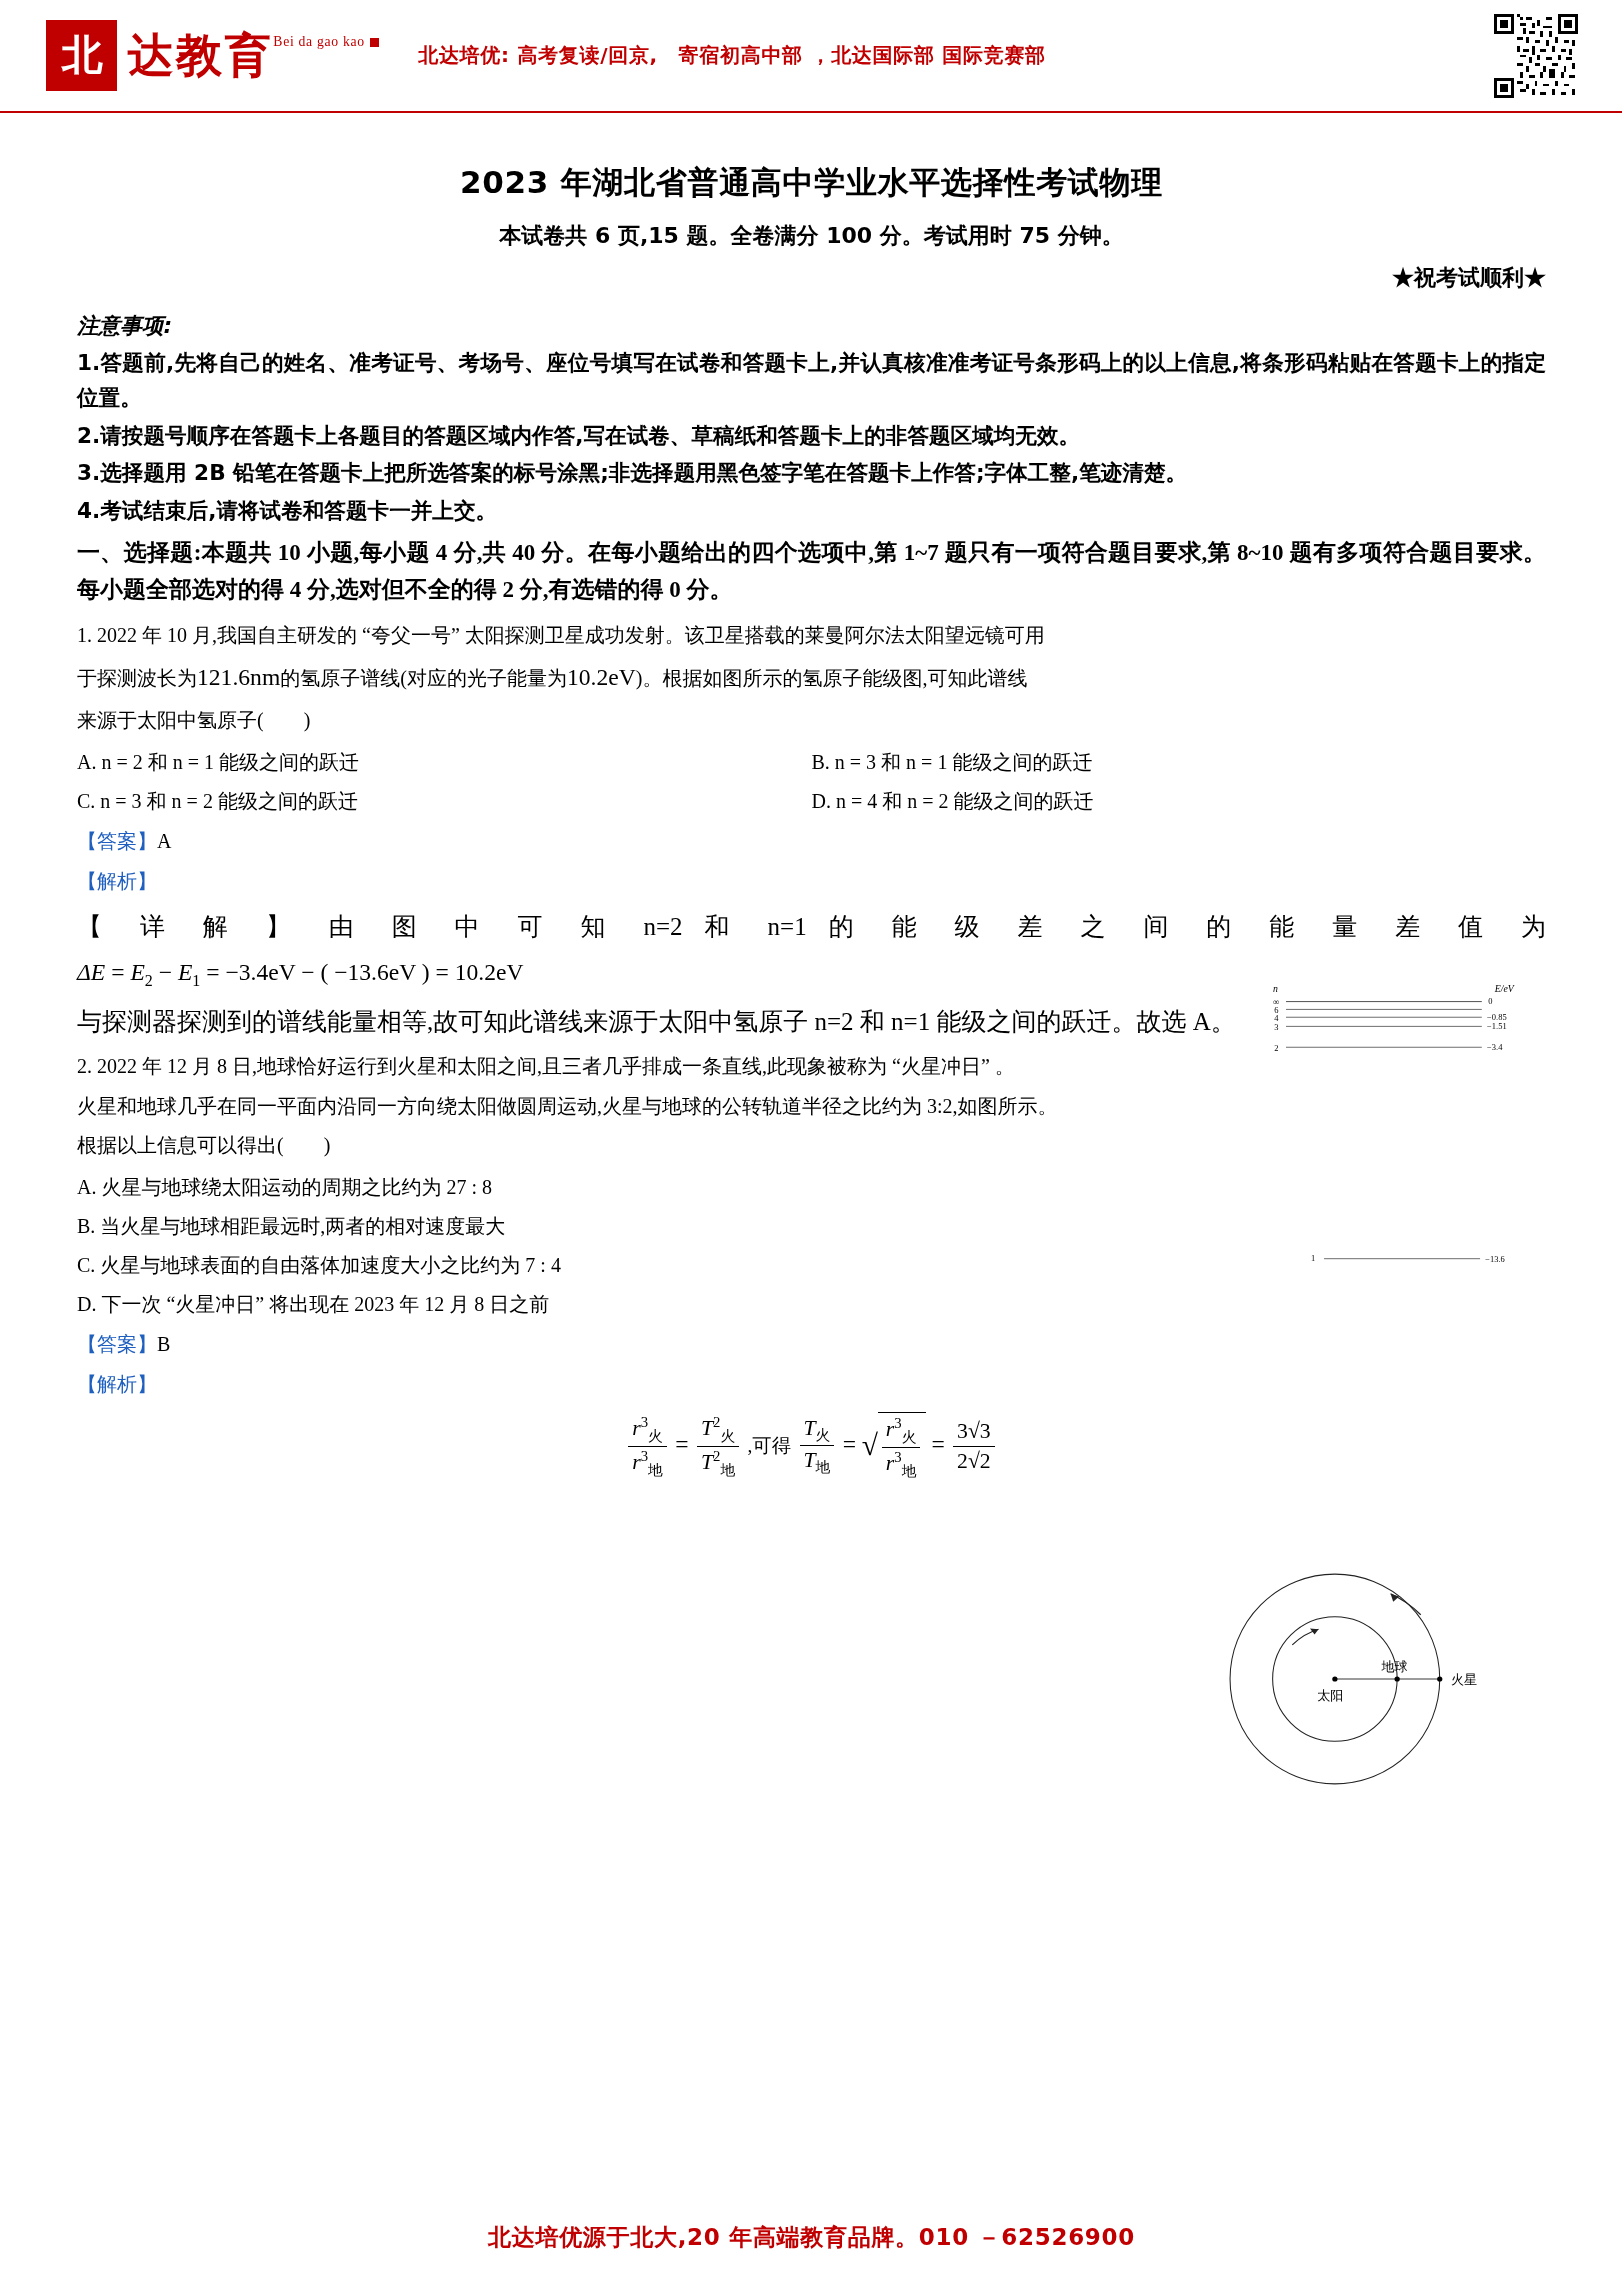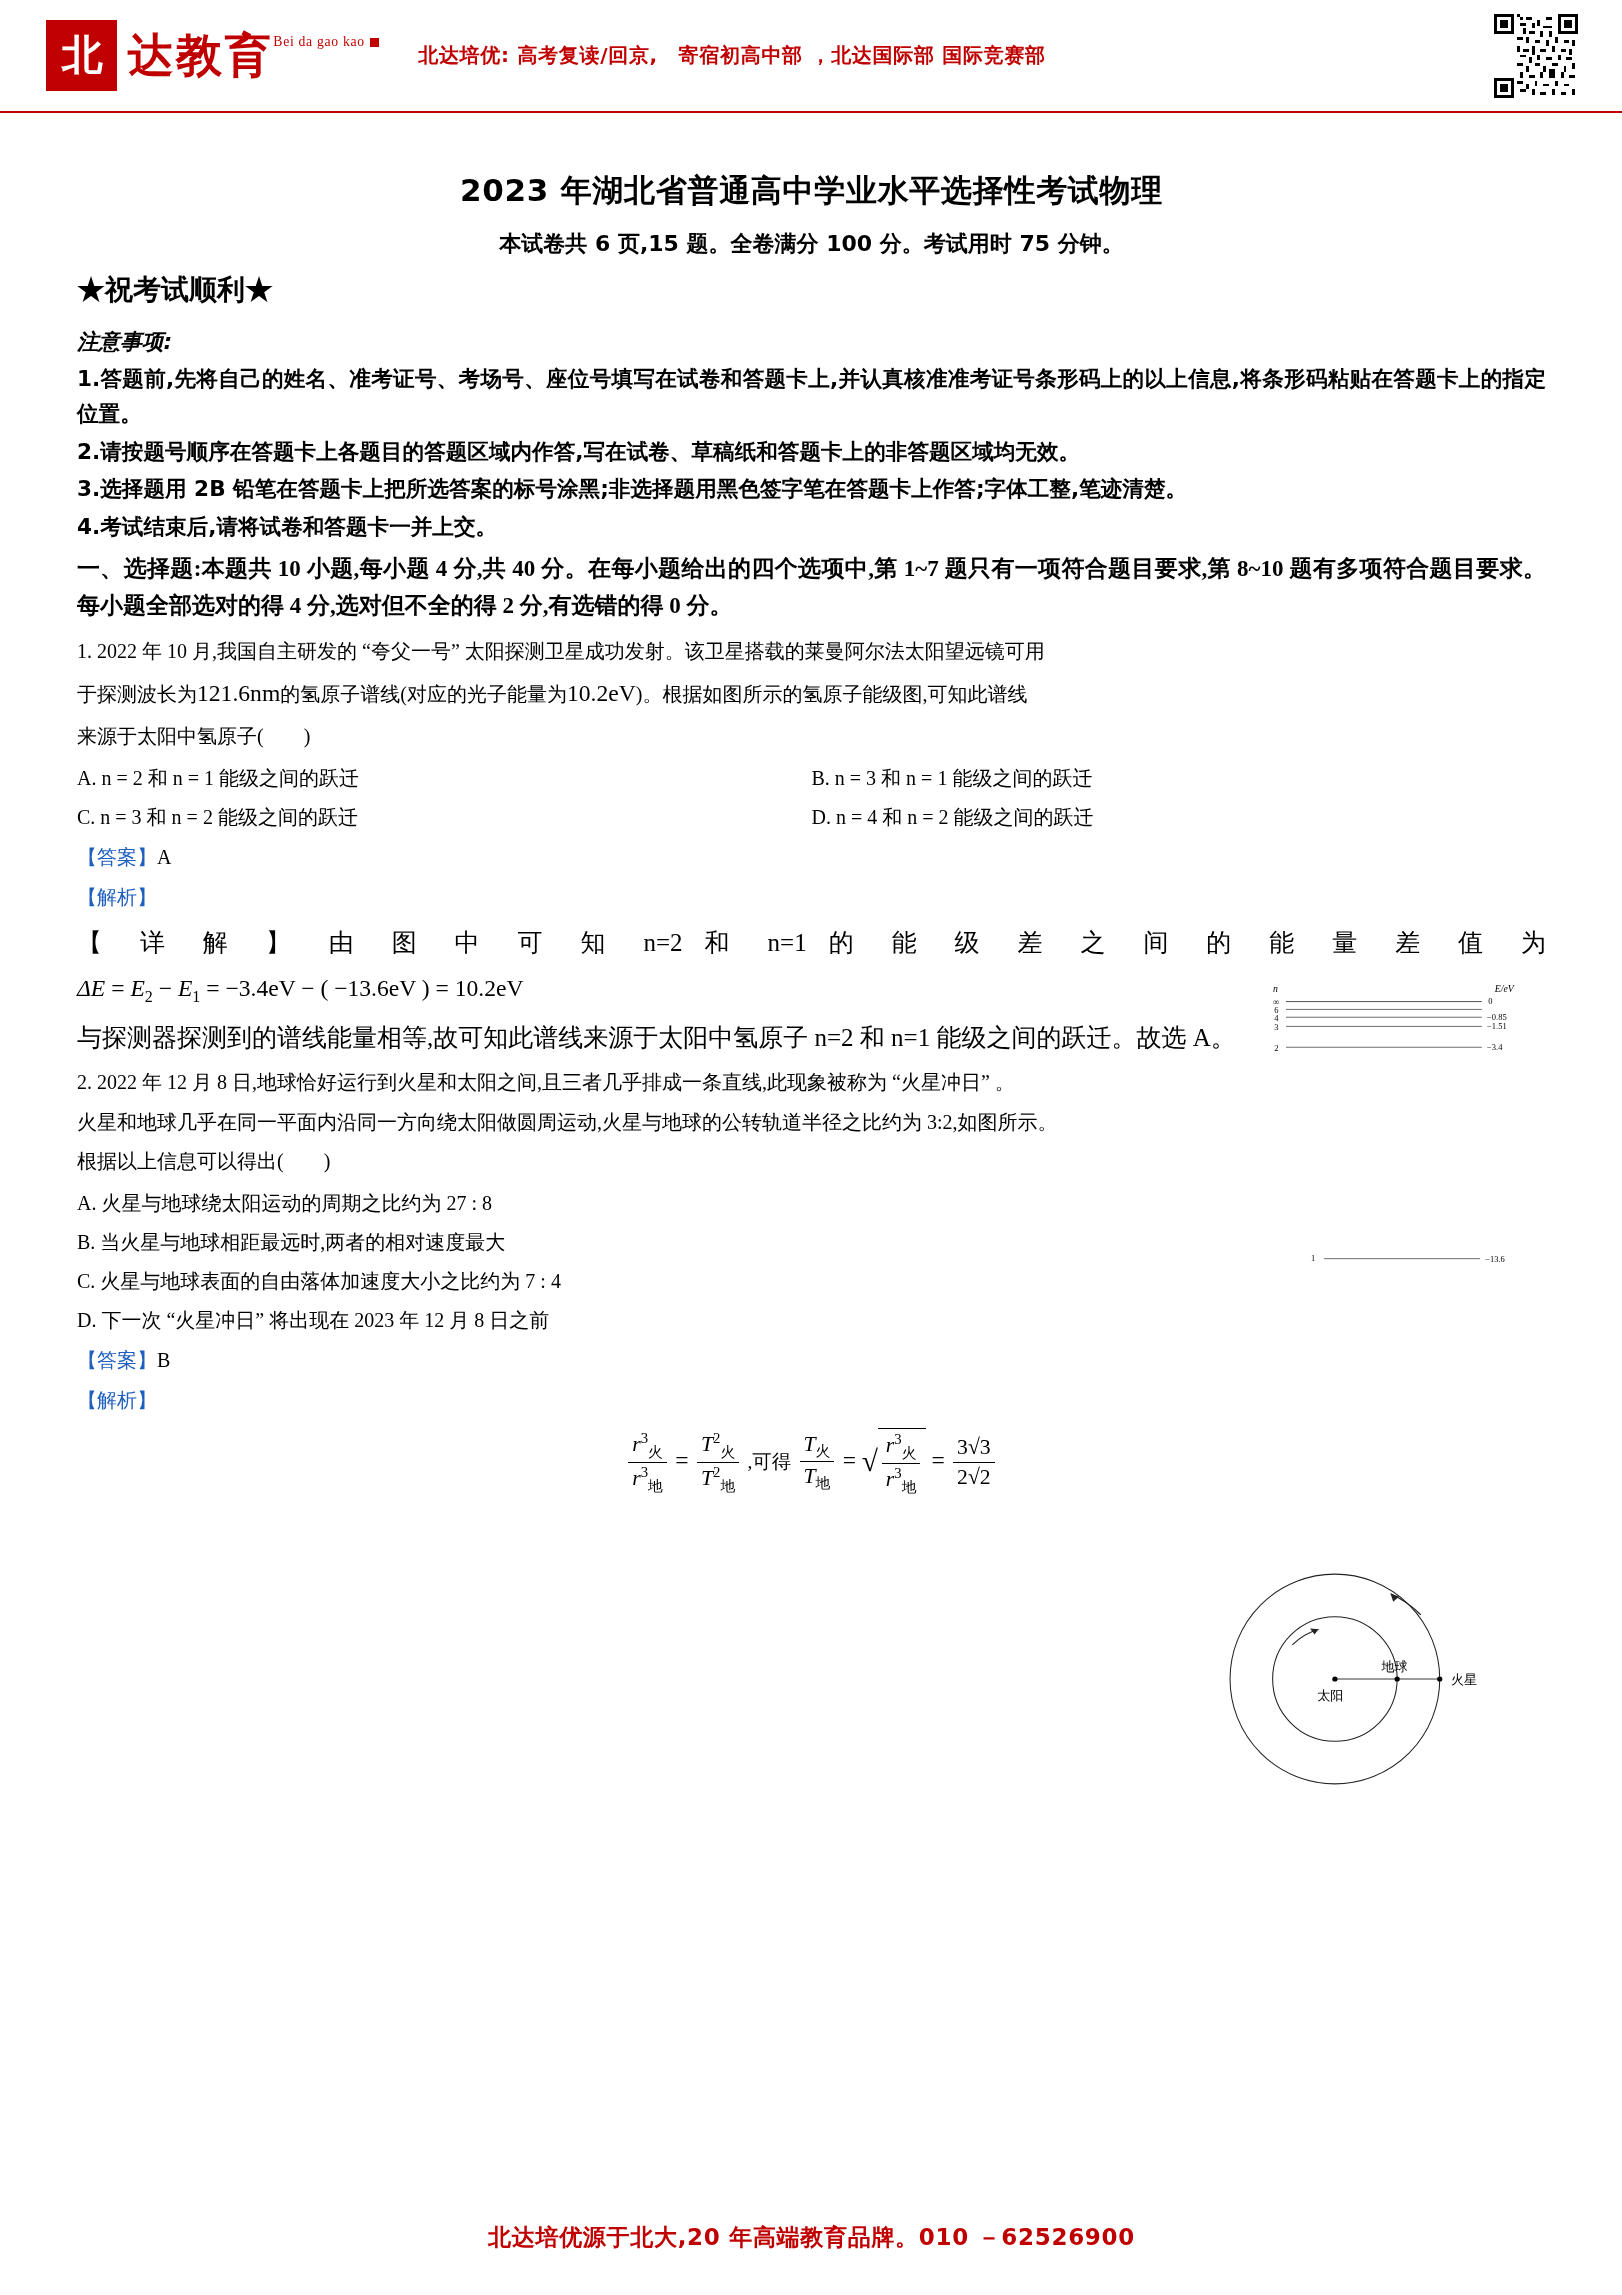--- a/index.html
+++ b/index.html
@@ -80,44 +80,43 @@
     white-space:nowrap;
   }
   .qr {
     flex:0 0 auto;
     width:84px; height:84px;
     margin-right:6.5px;
   }
 
   
   .content {
-    padding:25px 77px 0 77px;
+    padding:37px 77px 0 77px;
     box-sizing:border-box;
-    margin-top:20px;
   }
   .doc-title {
     text-align:center;
     font-family:"DejaVu Sans", sans-serif;
     font-weight:bold;
     font-size:31px;
     letter-spacing:0.7px;
     margin:11.8px 0 17px 0;
   }
   .doc-sub {
     text-align:center;
     font-family:"DejaVu Sans", sans-serif;
     font-weight:bold;
     font-size:22px;
     margin-bottom:11.8px;
   }
   .doc-wish {
-    text-align:left;
+    text-align:right;
     font-family:Liberation Serif, serif;
     font-weight:bold;
-    font-size:28px;
+    font-size:22px;
     margin-bottom:18.3px;
   }
   .notice-head {
     font-family:"DejaVu Sans", sans-serif;
     font-weight:bold;
     font-size:21.6px;
     margin:3.9px 0 6.5px 0;
     font-style:italic;
   }
   .notice-item {

